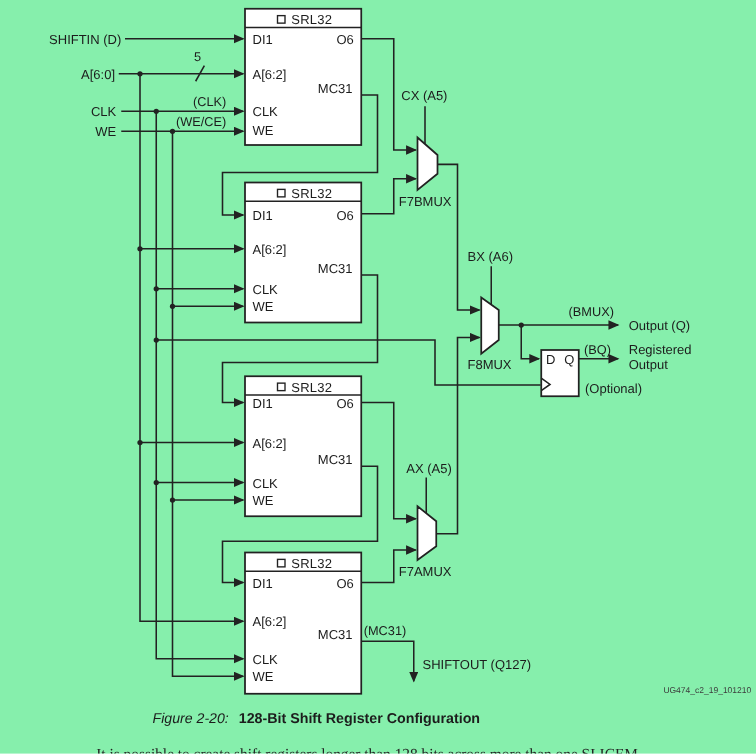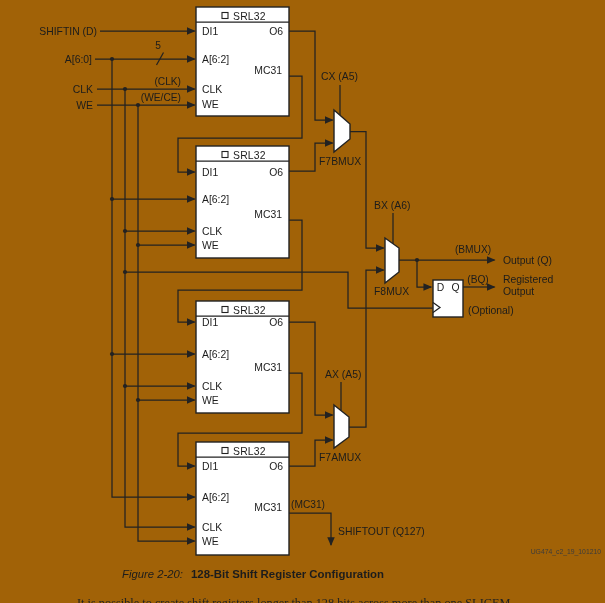--- a/index.html
+++ b/index.html
@@ -1,16 +1,16 @@
 <!DOCTYPE html>
 <html><head>
 <meta charset="utf-8">
 <style>
   html,body{margin:0;padding:0;background:#ffffff;}
-  .stage{position:relative;width:605px;height:603px;background:#a16207;overflow:hidden;
+  .stage{position:relative;width:605px;height:603px;background:#86efac;overflow:hidden;
          font-family:"Liberation Sans",sans-serif;}
   svg{position:absolute;left:0;top:0;}
   .w{stroke:#222222;stroke-width:1.25;fill:none;}
   .blk{fill:#ffffff;stroke:#222222;stroke-width:1.4;}
   .sq{fill:none;stroke:#222222;stroke-width:1.1;}
   text{fill:#1c1c1c;font-family:"Liberation Sans",sans-serif;font-size:10.4px;}
   .net{font-size:10.2px;}
   .hdr{font-size:10.4px;letter-spacing:0.2px;}
   .tiny{font-size:6.8px;fill:#3c3c3c;}
   .cap-i{font-size:11.3px;font-style:italic;}

